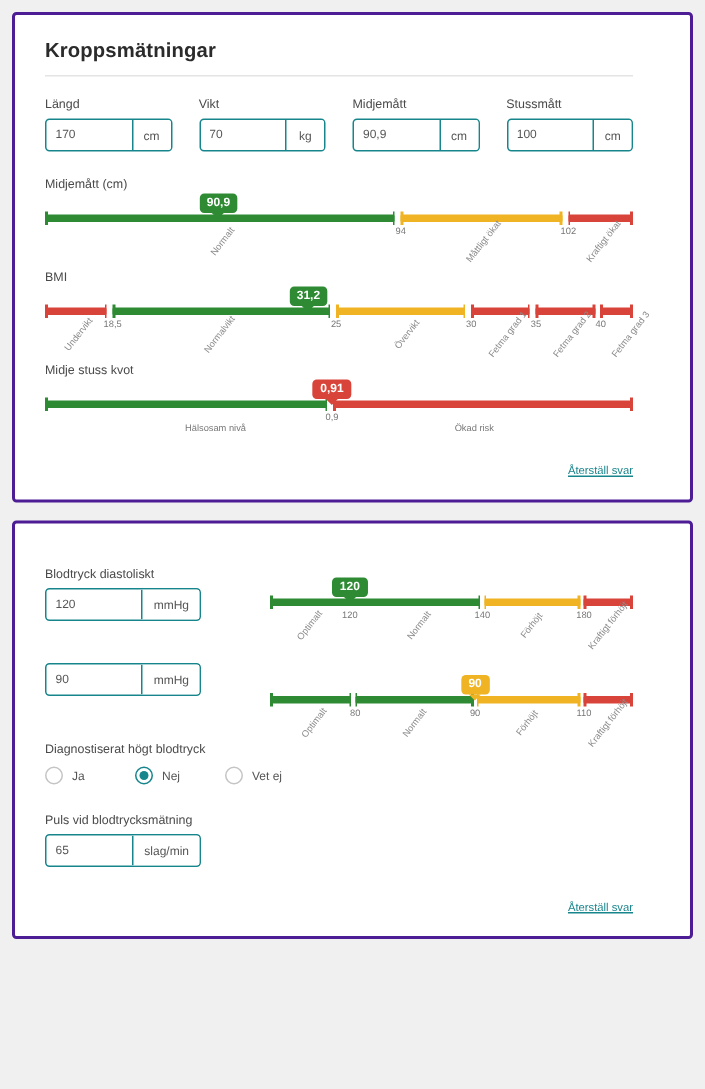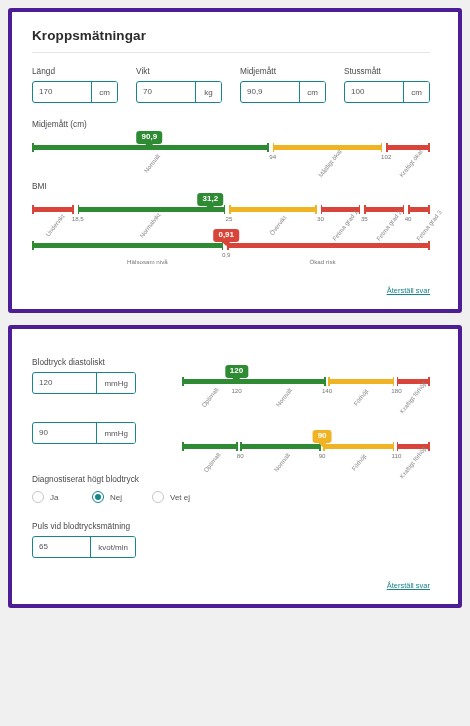--- a/index.html
+++ b/index.html
@@ -8,23 +8,23 @@
     background: #f0f0f0;
     width: 470px; height: 726px;
     font-family: "Liberation Sans", sans-serif;
     color: #3c3c3c;
     overflow: hidden;
   }
   .page { width: 470px; height: 726px; padding: 8px 8px 0 8px; }
 
   .card {
     background: #ffffff;
-    border: 4px solid #4c1d95;
+    border: 2px solid #4c1d95;
     border-radius: 3px;
-    padding: 14px 28px 12px 20px;
+    padding: 14px 38px 12px 20px;
     margin-bottom: 12px;
     position: relative;
   }
 
   .card-title {
     font-size: 13.5px;
     font-weight: bold;
     color: #2b2b2b;
     padding-bottom: 9px;
     border-bottom: 1px solid #e4e4e4;
@@ -265,20 +265,21 @@
             <div class="zone" style="left: 5%;">Undervikt</div>
             <div class="zone" style="left: 29%;">Normalvikt</div>
             <div class="zone" style="left: 61%;">Övervikt</div>
             <div class="zone" style="left: 78%;">Fetma grad 1</div>
             <div class="zone" style="left: 89%;">Fetma grad 2</div>
             <div class="zone" style="left: 99%;">Fetma grad 3</div>
             <div class="marker green" style="left: 44.8%;">31,2</div>
           </div>
         </div>
         <div class="gauge-block" style="margin-bottom: 30px;">
+          <div class="gauge-title">Midje stuss kvot</div>
           <div class="gauge">
             <div class="seg" style="left: 0%; width: 48%; background: rgb(46, 139, 52);"></div>
             <div class="seg" style="left: 49%; width: 51%; background: rgb(217, 68, 58);"></div>
             <div class="tick" style="left: 48.8%;">0,9</div>
             <div class="zone flat" style="left: 29%;">Hälsosam nivå</div>
             <div class="zone flat" style="left: 73%;">Ökad risk</div>
             <div class="marker red" style="left: 48.8%;">0,91</div>
           </div>
         </div>
       </div>
@@ -355,21 +356,21 @@
             <span class="radio-dot"></span>
             <span class="radio-text">Vet ej</span>
           </div>
         </div>
     </div>
 
     <div style="margin-top:18px;">
       <div class="field-label">Puls vid blodtrycksmätning</div>
       <div class="input-group" style="width:104px;">
         <input class="val" readonly="" value="65" style="">
-        <div class="unit" style="min-width:44px;">kvot/min</div>
+        <div class="unit" style="min-width:44px;">slag/min</div>
       </div>
     </div>
 
     <div class="reset-row" style="margin-top:16px;">
       <span class="reset-link">Återställ svar</span>
     </div>
   </div>
 
 </div>
 

